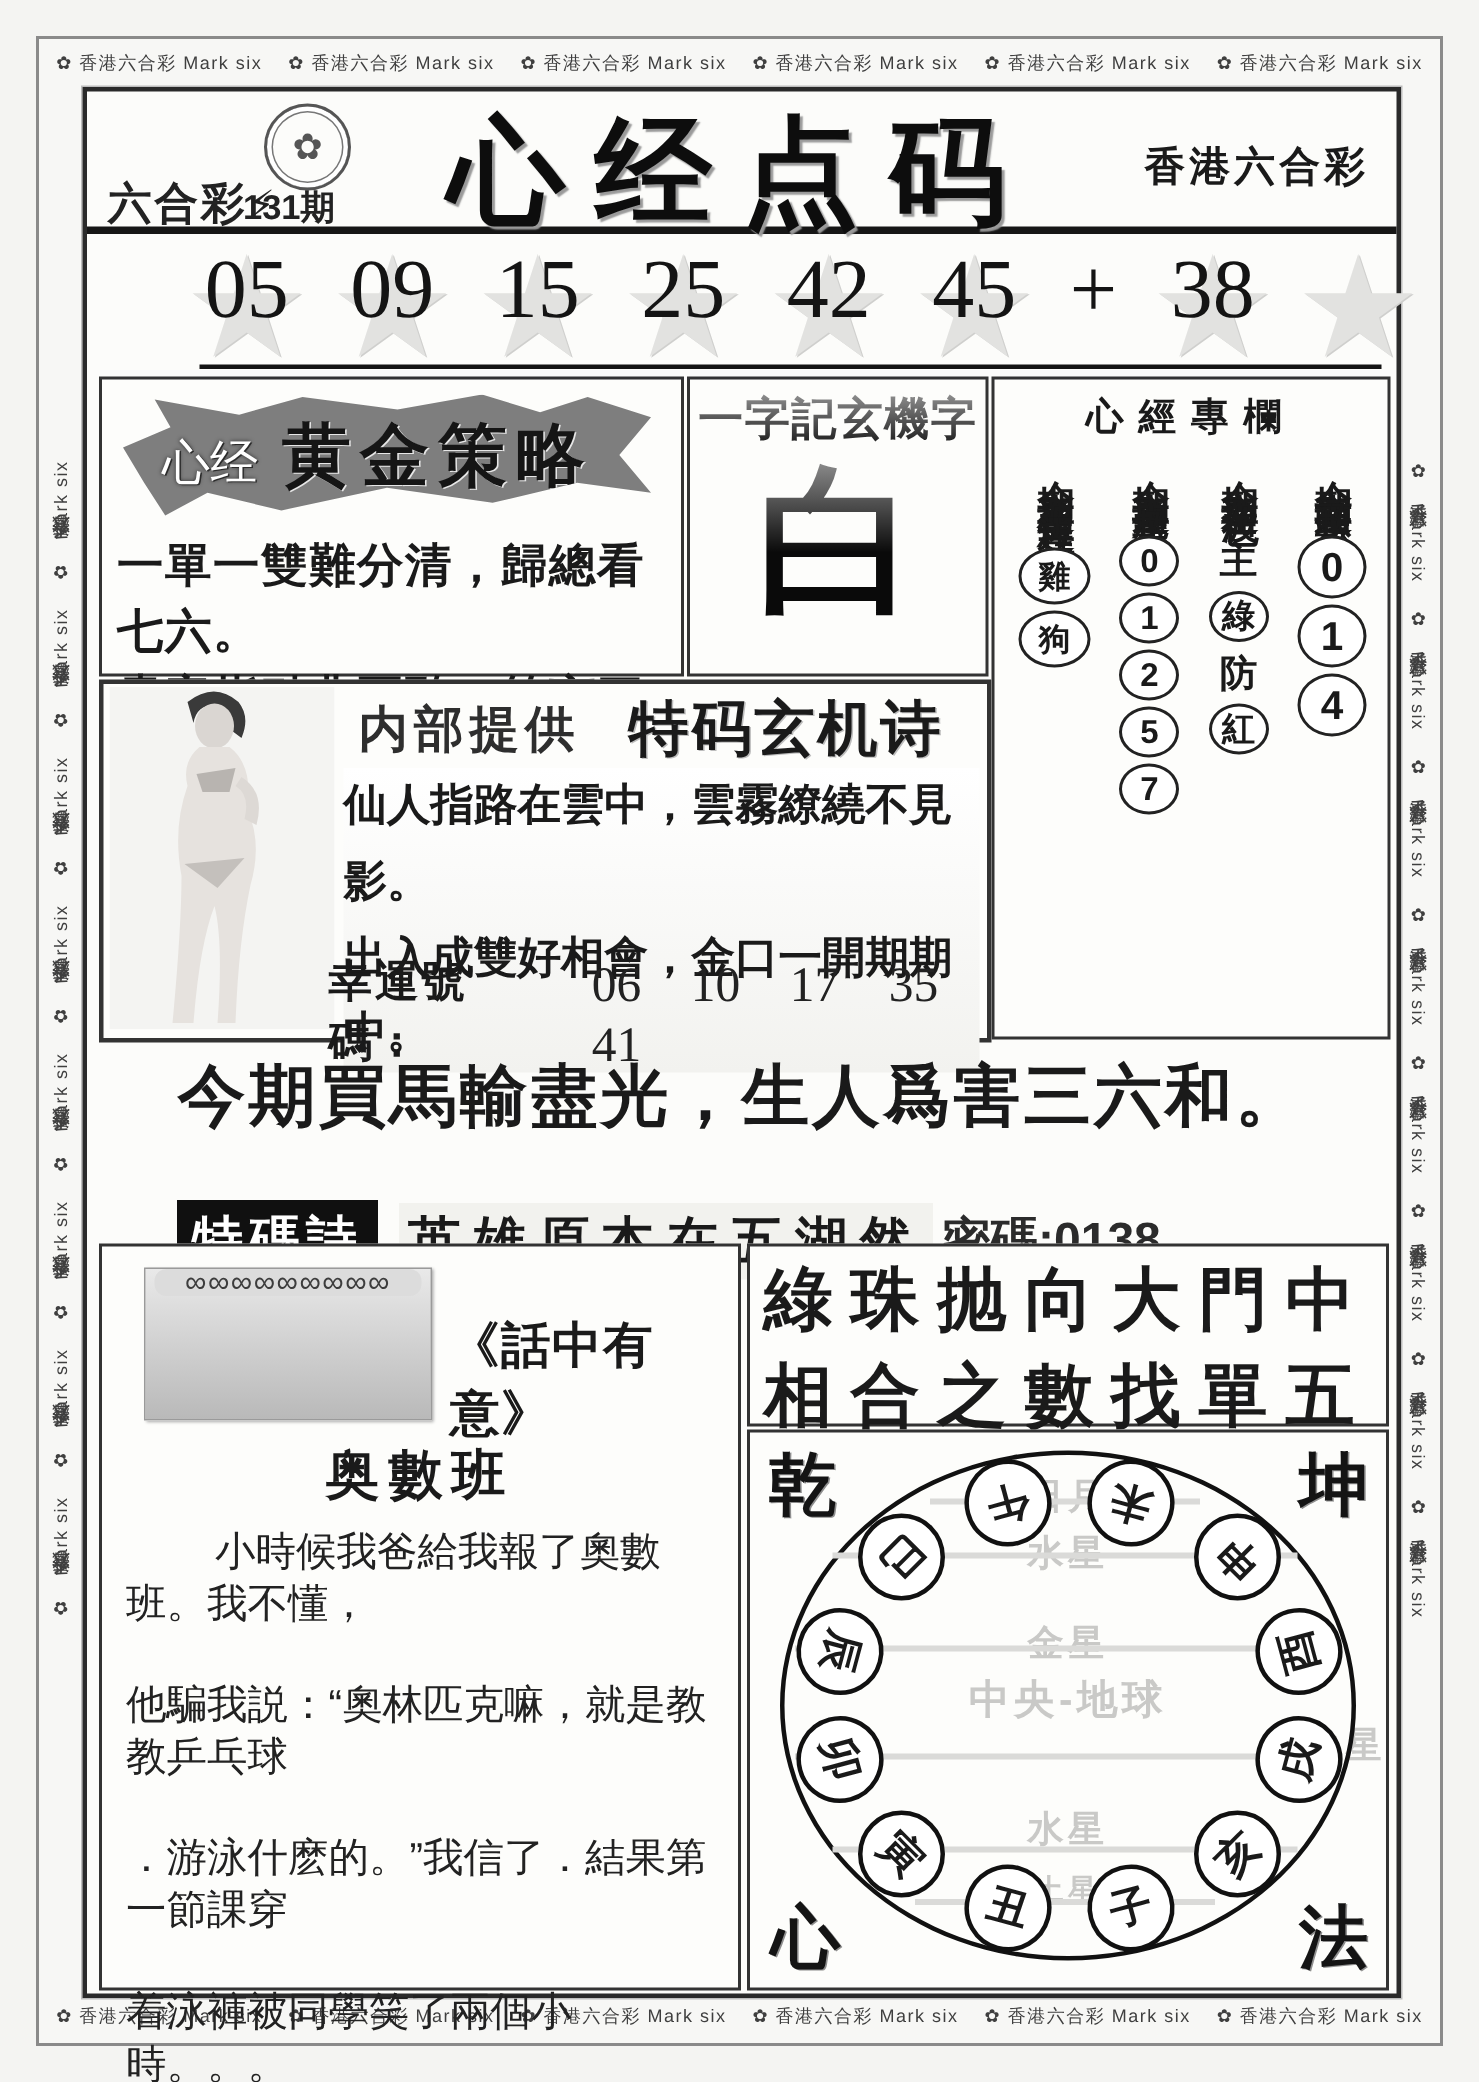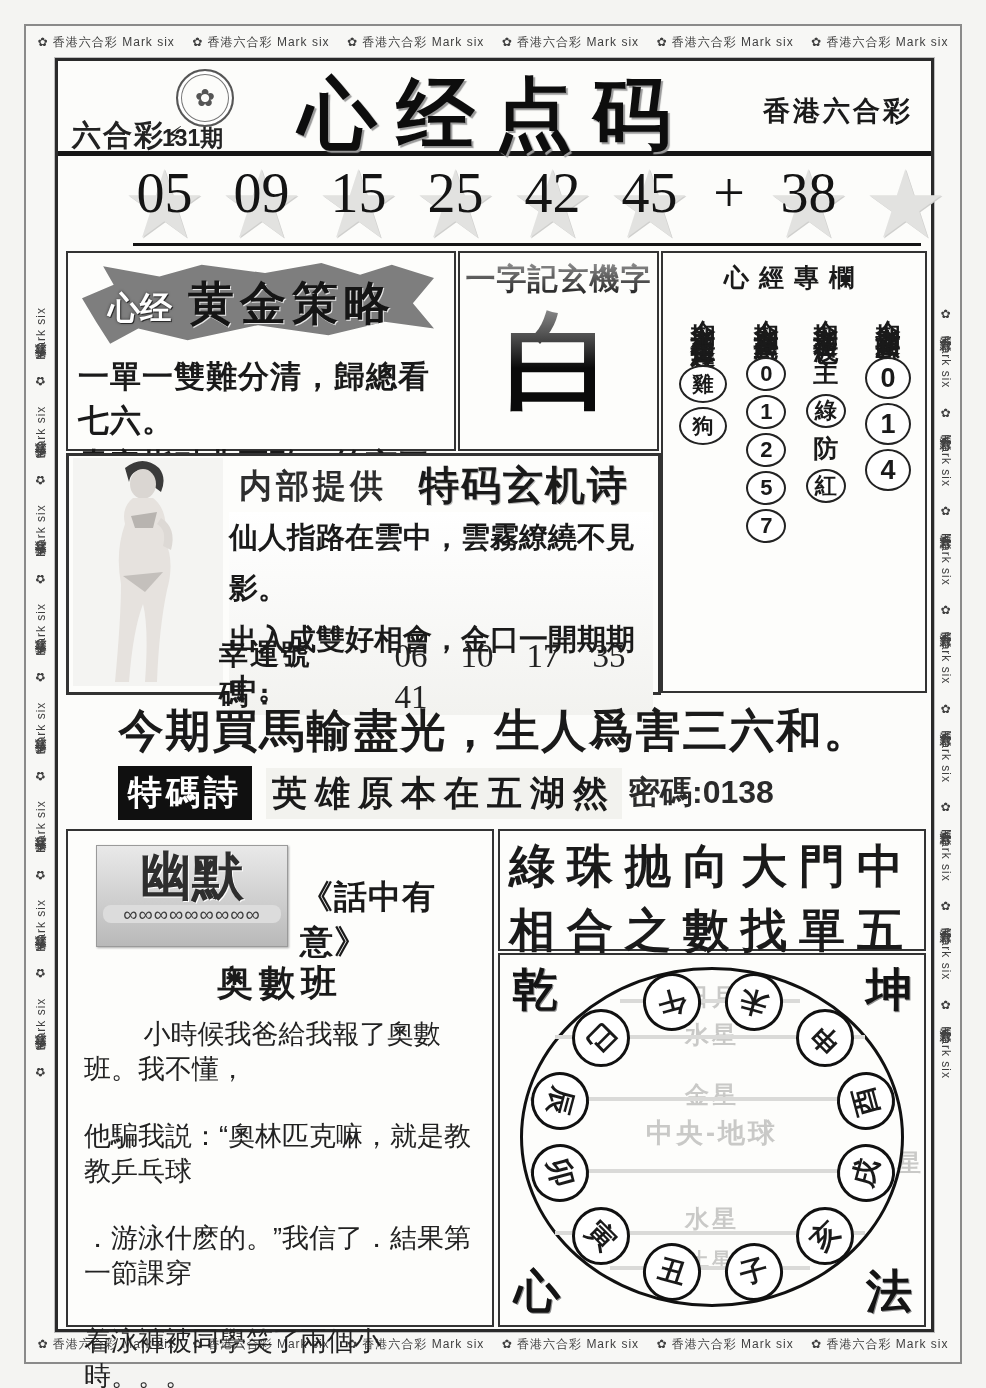--- a/index.html
+++ b/index.html
@@ -41,21 +41,21 @@
   .numcell.plus{width:62px;}
   .num-underline{position:absolute;left:75px;top:182px;width:788px;height:3px;background:#141414;}
 
   
   .bx{position:absolute;border:2px solid #333;background:#fdfdfb;}
 
   
   .boxA{left:8px;top:190px;width:386px;height:196px;}
   .ribbon{position:absolute;left:14px;top:10px;width:352px;height:84px;background:#7e7e7e;
           clip-path:polygon(0 42%,9% 26%,6% 4%,22% 16%,34% 2%,52% 12%,68% 0,79% 14%,88% 2%,100% 18%,94% 48%,100% 78%,86% 70%,70% 86%,50% 74%,30% 92%,16% 78%,8% 96%,4% 70%);}
-  .ribbon .tag{position:absolute;left:26px;top:24px;font-size:32px;font-weight:700;color:#fff;
+  .ribbon .tag{position:absolute;left:26px;top:24px;font-size:32px;font-weight:400;color:#fff;
                text-shadow:0 0 3px #2c2c2c,1px 1px 0 #2c2c2c;text-align:right;}
   .ribbon .name{position:absolute;left:106px;top:10px;font-size:46px;font-weight:900;color:#151515;
                 letter-spacing:6px;text-shadow:1px 1px 0 #e7e7e7;}
   .boxA .poem{position:absolute;left:10px;top:102px;width:366px;font-size:31px;font-weight:800;
               line-height:1.42;letter-spacing:1px;}
 
   
   .boxB{left:400px;top:190px;width:197px;height:196px;text-align:center;}
   .boxB .mt{margin-top:6px;font-size:30px;font-weight:900;letter-spacing:1px;
             background:linear-gradient(180deg,#9a9a9a,#111);-webkit-background-clip:text;background-clip:text;color:transparent;}
@@ -86,21 +86,21 @@
                font-family:"Liberation Serif","DejaVu Serif",serif;background:linear-gradient(180deg,#ffffff,#f2f2ef);}
   .boxD .lucky{position:absolute;left:150px;top:178px;display:flex;align-items:center;}
   .boxD .lucky .ll{font-size:29px;font-weight:900;letter-spacing:2px;}
   .boxD .lucky .ln{font-size:33px;font-family:"Liberation Serif","DejaVu Serif",serif;margin-left:38px;color:#222;}
 
   
   .headline{position:absolute;left:0;top:640px;width:100%;text-align:center;font-size:45px;font-weight:900;
             letter-spacing:2px;font-family:"Liberation Serif","DejaVu Serif",serif;}
 
   
-  .sp-row{position:absolute;left:60px;top:706px;height:52px;display:flex;align-items:center;}
+  .sp-row{position:absolute;left:60px;top:740px;height:52px;display:flex;align-items:center;}
   .sp-badge{background:#101010;color:#fff;font-size:34px;font-weight:900;letter-spacing:4px;padding:4px 10px;}
   .sp-poem{margin-left:14px;font-size:35px;font-weight:800;letter-spacing:8px;
            font-family:Liberation Sans, sans-serif;background:#f2f2ee;padding:2px 6px;}
   .sp-code{margin-left:6px;font-size:32px;font-weight:800;color:#2b2b2b;}
 
   
   .boxE{left:8px;top:768px;width:424px;height:494px;}
   .humor-logo{position:absolute;left:28px;top:14px;width:190px;height:100px;
               background:linear-gradient(180deg,#e9e9e9,#b9b9b9);border:1px solid #9a9a9a;box-shadow:1px 1px 2px #aaa;}
   .humor-word{text-align:center;font-size:52px;font-weight:900;line-height:1.1;margin-top:2px;
@@ -245,21 +245,20 @@
     <div class="headline">今期買馬輸盡光，生人爲害三六和。</div>
 
     <div class="sp-row">
       <span class="sp-badge">特碼詩</span>
       <span class="sp-poem">英雄原本在五湖然</span>
       <span class="sp-code"><span>密碼:</span><span>0138</span></span>
     </div>
 
     <div class="bx boxE">
       <div class="humor-logo">
-        <div class="humor-word">幽默</div>
         <div class="humor-wave">∞∞∞∞∞∞∞∞∞</div>
       </div>
       <div class="humor-series serif">《話中有意》</div>
       <div class="humor-title">奥數班</div>
       <div class="joke">
         <div class="jl indent">小時候我爸給我報了奧數班。我不懂，</div>
         <div class="jl">他騙我説：“奧林匹克嘛，就是教教乒乓球</div>
         <div class="jl">．游泳什麽的。”我信了．結果第一節課穿</div>
         <div class="jl">着泳褲被同學笑了兩個小時。。。</div>
       </div>

